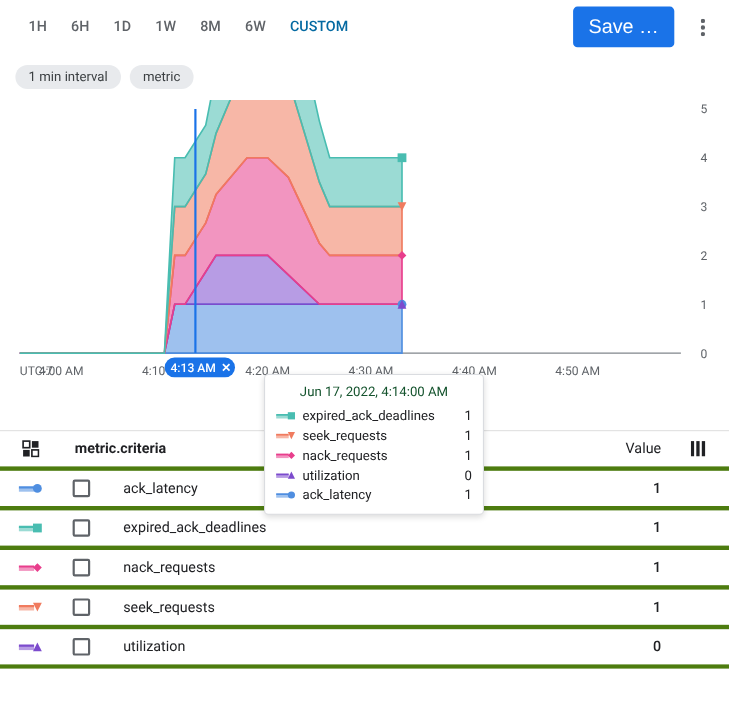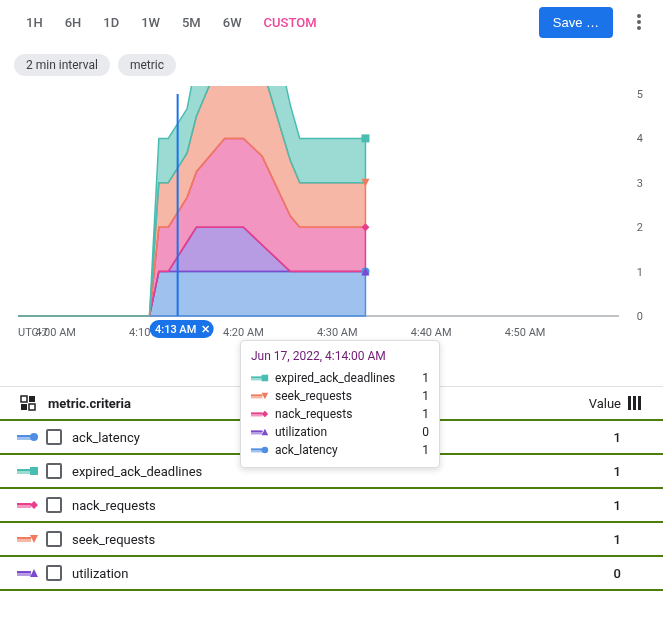--- a/index.html
+++ b/index.html
@@ -28,28 +28,28 @@
   }
   .time-ranges { display: flex; gap: 2px; }
   .time-range {
     font-size: 13px;
     font-weight: 500;
     color: #5f6368;
     padding: 6px 10px;
     cursor: pointer;
     border-radius: 4px;
   }
-  .time-range.active { color: #ec4899; }
+  .time-range.active { color: #0369a1; }
   .save-btn {
     background: #1a73e8;
     color: #fff;
     border: none;
     padding: 8px 14px;
     border-radius: 4px;
-    font-size: 13px;
+    font-size: 18px;
     font-weight: 500;
     cursor: pointer;
     margin-left: 6px;
   }
   .more-btn {
     width: 32px; height: 32px;
     display: flex; align-items: center; justify-content: center;
     cursor: pointer; border-radius: 50%;
     margin-left: 4px;
   }
@@ -86,39 +86,40 @@
     left: 240px;
     top: 340px;
     width: 200px;
     background: #fff;
     border: 1px solid #dadce0;
     border-radius: 4px;
     box-shadow: 0 2px 6px rgba(0,0,0,.15);
     padding: 8px 10px;
     font-size: 12px;
   }
-  .tooltip-title { color: #701a75; margin-bottom: 6px; }
+  .tooltip-title { color: #14532d; margin-bottom: 6px; text-align: center; }
   .tooltip-row {
     display: flex;
     align-items: center;
     gap: 6px;
     padding: 2px 0;
   }
   .tooltip-row .name { flex: 1; color: #202124; }
   .tooltip-row .val { color: #202124; }
   .swatch { width: 18px; height: 10px; display: flex; align-items: center; justify-content: center; }
   .legend-table {
     margin-top: 40px;
     border-top: 1px solid #e0e0e0;
   }
   .legend-header, .legend-row {
     display: flex;
     align-items: center;
     padding: 8px 14px;
-    border-bottom: 2px solid #4d7c0f;
+    border-bottom: 4px solid #4d7c0f;
+    gap: 20px;
   }
   .legend-header {
     font-weight: 500;
     font-size: 13px;
   }
   .legend-row { font-size: 13px; }
   .legend-swatch { width: 28px; display: flex; justify-content: center; }
   .legend-check { width: 24px; display: flex; justify-content: center; }
   .legend-check .box {
     width: 16px; height: 16px; border: 2px solid #5f6368; border-radius: 2px; cursor: pointer;
@@ -132,37 +133,37 @@
 </style>
 </head>
 <body>
 
 <div class="topbar">
   <div class="time-ranges" id="time-ranges">
       <div class="time-range">1H</div>
       <div class="time-range">6H</div>
       <div class="time-range">1D</div>
       <div class="time-range">1W</div>
-      <div class="time-range">5M</div>
+      <div class="time-range">8M</div>
       <div class="time-range">6W</div>
       <div class="time-range active">CUSTOM</div>
     </div>
   <div class="spacer"></div>
   <button class="save-btn">Save …</button>
   <div class="more-btn">
     <svg width="4" height="16" viewBox="0 0 4 16">
       <circle cx="2" cy="2" r="2" fill="#5f6368"></circle>
         <circle cx="2" cy="8" r="2" fill="#5f6368"></circle>
         <circle cx="2" cy="14" r="2" fill="#5f6368"></circle>
     </svg>
   </div>
 </div>
 
 <div class="chips" id="chips">
-    <div class="chip">2 min interval</div>
+    <div class="chip">1 min interval</div>
     <div class="chip">metric</div>
   </div>
 
 <div class="chart-area">
   <svg class="chart-svg" id="chart-svg" viewBox="0 0 635 260">
       <text class="x-tick" x="41.5625" y="250" text-anchor="middle">4:00 AM</text>
       <text class="x-tick" x="135.46875" y="250" text-anchor="middle">4:10 AM</text>
       <text class="x-tick" x="229.375" y="250" text-anchor="middle">4:20 AM</text>
       <text class="x-tick" x="323.28125" y="250" text-anchor="middle">4:30 AM</text>
       <text class="x-tick" x="417.1875" y="250" text-anchor="middle">4:40 AM</text>

